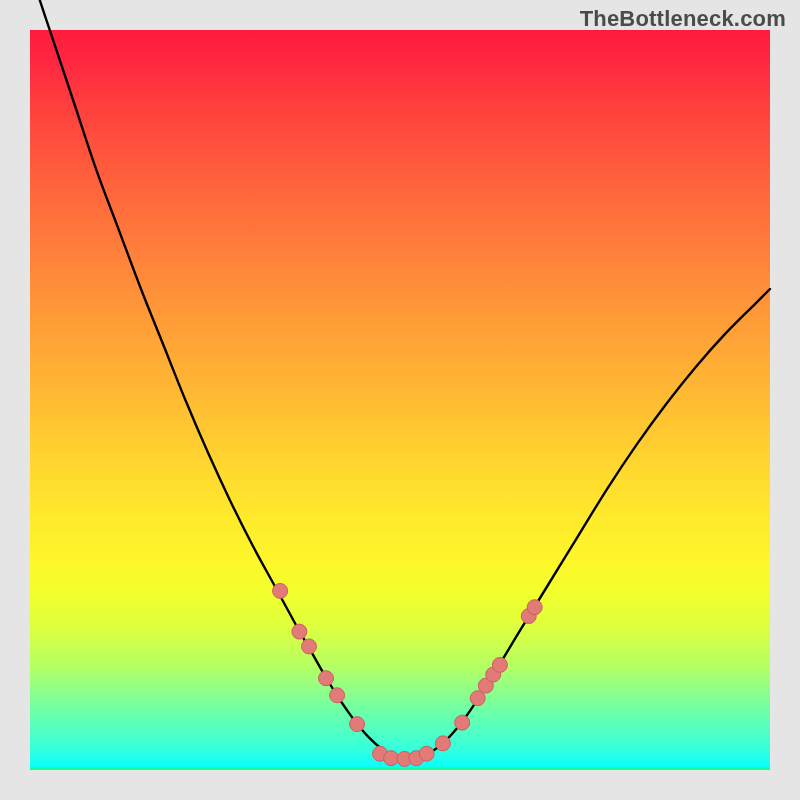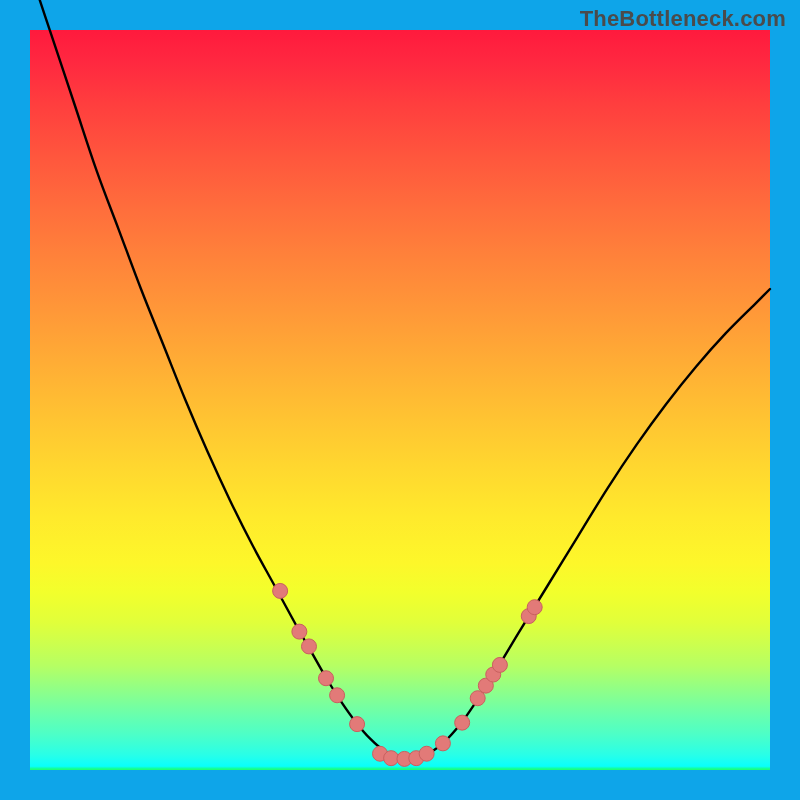--- a/index.html
+++ b/index.html
@@ -7,21 +7,21 @@
     padding: 0;
     width: 800px;
     height: 800px;
     background: #000;
     overflow: hidden;
   }
   .frame {
     position: relative;
     width: 800px;
     height: 800px;
-    background: #0ea5e9;
+    background: #e5e5e5;
   }
   .plot-area {
     position: absolute;
     left: 30px;
     top: 30px;
     width: 740px;
     height: 740px;
     background: linear-gradient(to bottom,
       #ff1a3d 0%,
       #ff2740 4%,

